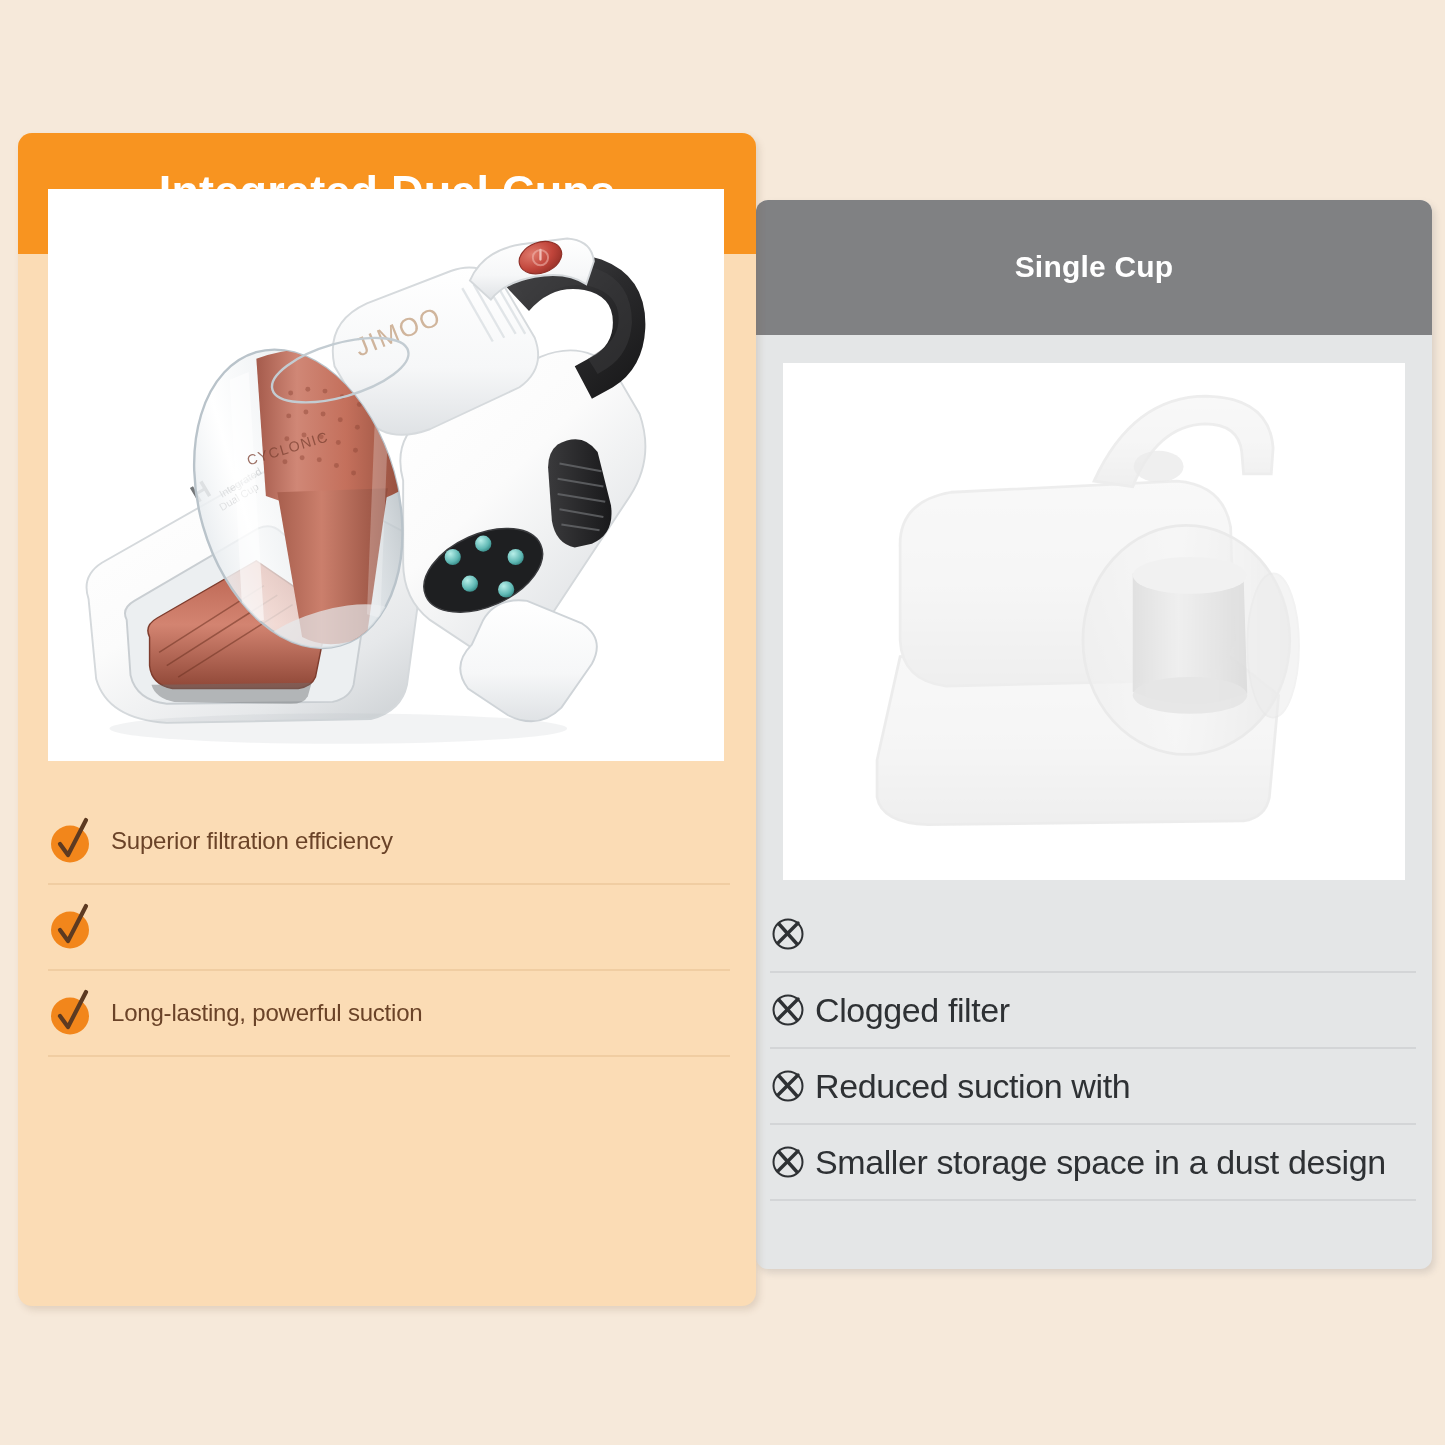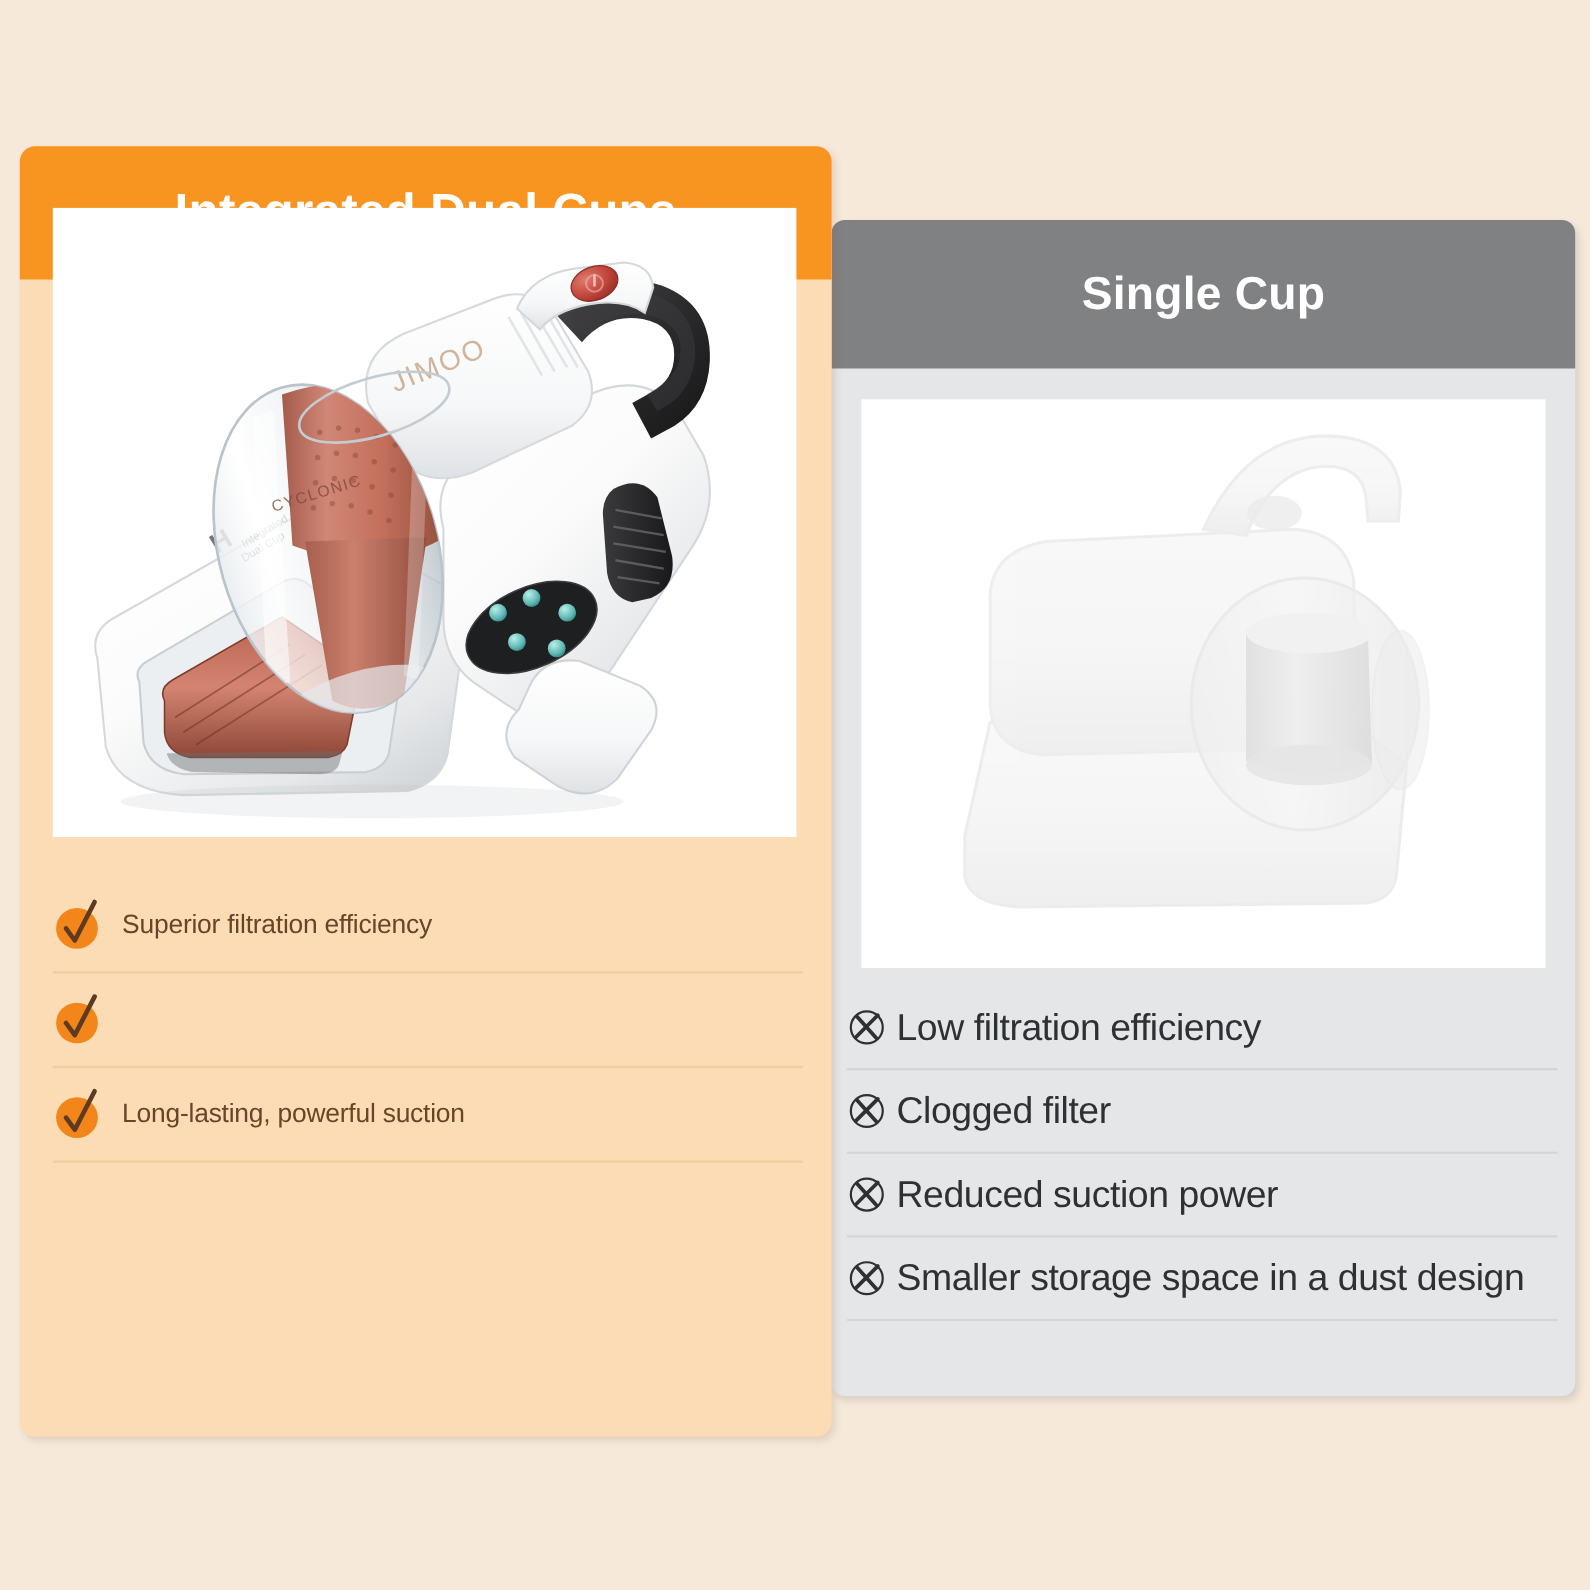--- a/index.html
+++ b/index.html
@@ -66,21 +66,21 @@
     border-radius: 14px 14px 0 0;
     font-size: 45px;
     font-weight: bold;
     padding-bottom: 4px;
   }
 
   .header-right {
     height: 135px;
     background: #808183;
     border-radius: 12px 12px 0 0;
-    font-size: 42px;
+    font-size: 30px;
     font-weight: bold;
     padding-bottom: 2px;
   }
 
   
   .img-frame {
     position: absolute;
     background: #ffffff;
     overflow: hidden;
   }
@@ -222,21 +222,20 @@
     <div class="feature-list list-right">
 
       <div class="feature-row">
         <span class="icon-cross">
           <svg class="icon-svg" width="36" height="36" viewBox="0 0 36 36">
             <circle cx="18" cy="18" r="14.5" fill="none" stroke="#2e3134" stroke-width="2"></circle>
             <line x1="8" y1="27" x2="28" y2="7" stroke="#2e3134" stroke-width="3.4" stroke-linecap="round"></line>
             <line x1="9" y1="8" x2="27" y2="28" stroke="#2e3134" stroke-width="3.4" stroke-linecap="round"></line>
           </svg>
         </span>
-        <span class="feature-text">Low filtration efficiency</span>
       </div>
 
       <div class="feature-row">
         <span class="icon-cross">
           <svg class="icon-svg" width="36" height="36" viewBox="0 0 36 36">
             <circle cx="18" cy="18" r="14.5" fill="none" stroke="#2e3134" stroke-width="2"></circle>
             <line x1="8" y1="27" x2="28" y2="7" stroke="#2e3134" stroke-width="3.4" stroke-linecap="round"></line>
             <line x1="9" y1="8" x2="27" y2="28" stroke="#2e3134" stroke-width="3.4" stroke-linecap="round"></line>
           </svg>
         </span>
@@ -244,21 +243,21 @@
       </div>
 
       <div class="feature-row">
         <span class="icon-cross">
           <svg class="icon-svg" width="36" height="36" viewBox="0 0 36 36">
             <circle cx="18" cy="18" r="14.5" fill="none" stroke="#2e3134" stroke-width="2"></circle>
             <line x1="8" y1="27" x2="28" y2="7" stroke="#2e3134" stroke-width="3.4" stroke-linecap="round"></line>
             <line x1="9" y1="8" x2="27" y2="28" stroke="#2e3134" stroke-width="3.4" stroke-linecap="round"></line>
           </svg>
         </span>
-        <span class="feature-text">Reduced suction power</span>
+        <span class="feature-text">Reduced suction with</span>
       </div>
 
       <div class="feature-row">
         <span class="icon-cross">
           <svg class="icon-svg" width="36" height="36" viewBox="0 0 36 36">
             <circle cx="18" cy="18" r="14.5" fill="none" stroke="#2e3134" stroke-width="2"></circle>
             <line x1="8" y1="27" x2="28" y2="7" stroke="#2e3134" stroke-width="3.4" stroke-linecap="round"></line>
             <line x1="9" y1="8" x2="27" y2="28" stroke="#2e3134" stroke-width="3.4" stroke-linecap="round"></line>
           </svg>
         </span>

